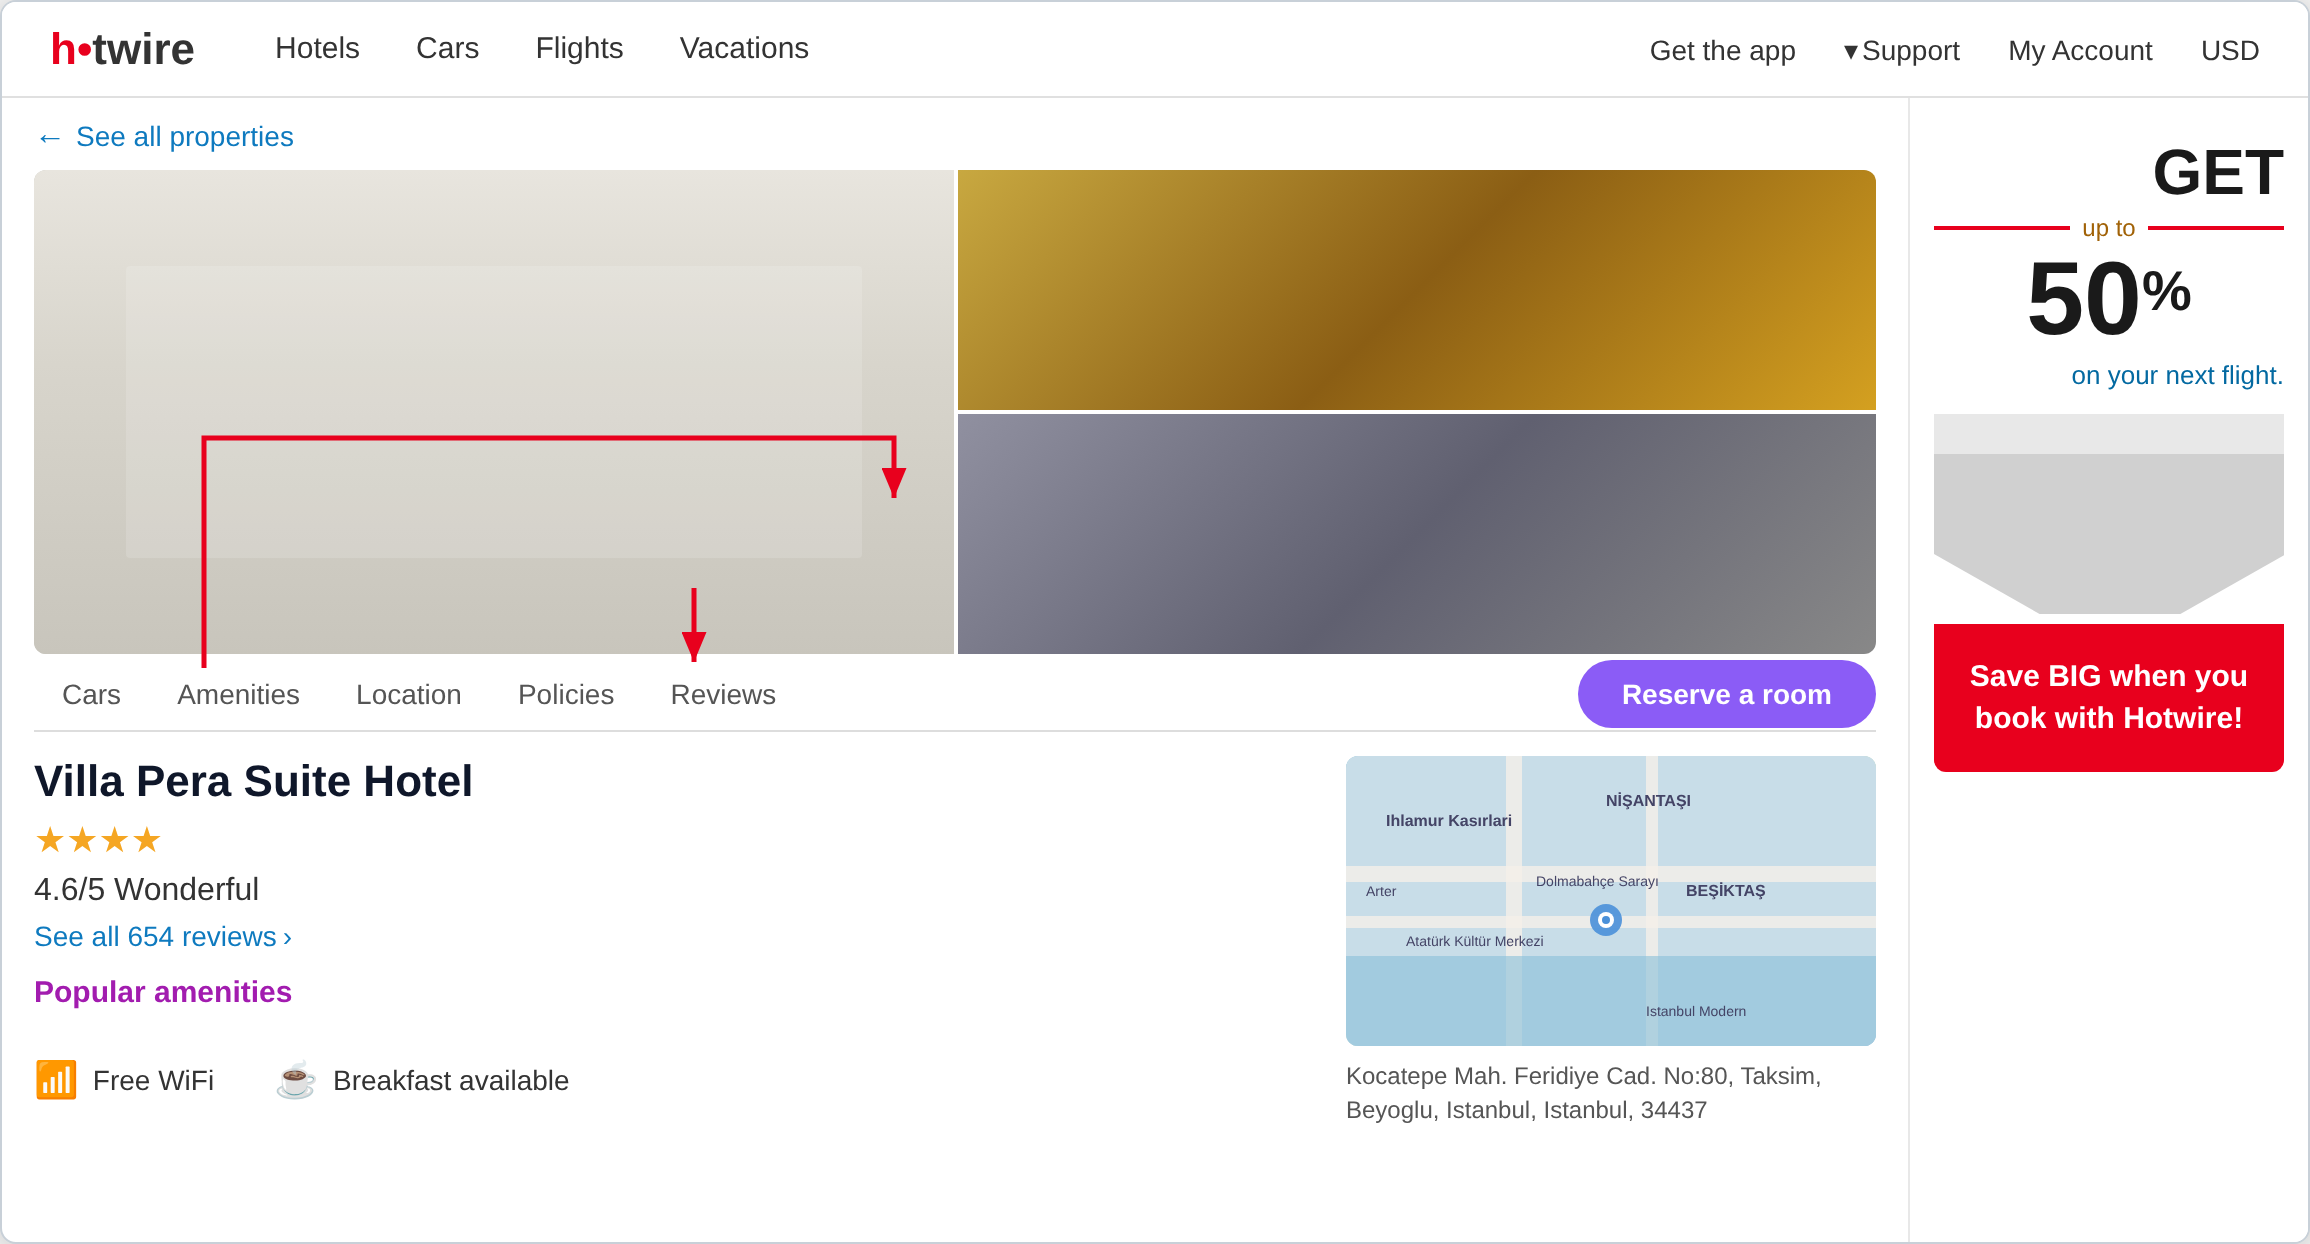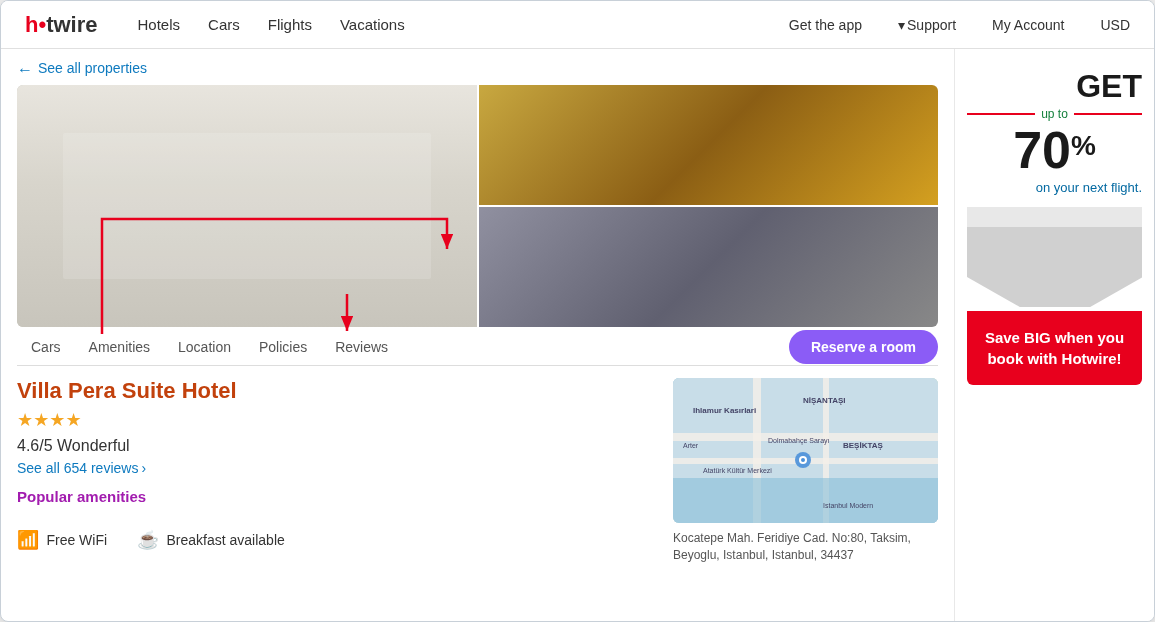--- a/index.html
+++ b/index.html
@@ -1,21 +1,21 @@
 <!DOCTYPE html>
 <html><head>
   <meta charset="utf-8">
   <style>
     * { box-sizing: border-box; margin: 0; padding: 0; }
     body { font-family: Arial, sans-serif; background: #f0f0f0; display: flex; justify-content: center; align-items: center; min-height: 100vh; }
     .browser-frame { width: 1155px; height: 622px; background: white; border-radius: 8px; box-shadow: 0 2px 12px rgba(0,0,0,0.15); overflow: hidden; display: flex; flex-direction: column; border: 1.5px solid #c8d0d8; }
     .nav-bar { background: white; border-bottom: 1px solid #e0e0e0; padding: 0 24px; height: 48px; display: flex; align-items: center; gap: 28px; flex-shrink: 0; }
     .logo { display: flex; align-items: center; margin-right: 12px; }
     .nav-link { font-size: 15px; color: #333; text-decoration: none; cursor: pointer; }
-    .nav-right { margin-left: auto; display: flex; align-items: flex-end; gap: 36px; }
+    .nav-right { margin-left: auto; display: flex; align-items: flex-end; gap: 24px; }
     .nav-right-item { font-size: 14px; color: #333; cursor: pointer; }
     .nav-right-item.support { display: flex; align-items: center; gap: 2px; }
     .content-area { display: flex; flex: 1; overflow: hidden; }
     .main-content { flex: 1; overflow-y: auto; padding: 10px 16px; }
     .back-link { display: flex; align-items: center; gap: 5px; color: #0e7abf; font-size: 14px; cursor: pointer; margin-bottom: 8px; }
     .back-arrow { font-size: 16px; }
     .photo-grid { display: grid; grid-template-columns: 1fr 1fr; grid-template-rows: 120px 120px; gap: 2px; border-radius: 6px; overflow: hidden; margin-bottom: 0; height: 242px; }
     .photo-main { grid-row: 1 / 3; background: #c8c8c0; position: relative; overflow: hidden; }
     .photo-top-right { background: #8B6914; overflow: hidden; }
     .photo-top-right-img { width: 100%; height: 100%; background: linear-gradient(135deg, #c8a840 0%, #8B5e14 50%, #d4a020 100%); }
@@ -24,38 +24,38 @@
     .photo-bottom-left { background: #7090a0; overflow: hidden; position: relative; }
     .photo-bottom-left-img { width: 100%; height: 100%; background: linear-gradient(135deg, #90b0c0 0%, #607080 50%, #8090a0 100%); }
     .photo-bottom-right { background: #d0c8b0; overflow: hidden; position: relative; }
     .photo-bottom-right-img { width: 100%; height: 100%; background: linear-gradient(135deg, #d8d0b8 0%, #a0987a 50%, #c8c0a0 100%); }
     .tabs-row { display: flex; align-items: center; border-bottom: 1px solid #ddd; margin-bottom: 12px; padding-top: 2px; position: relative; }
     .tab { padding: 10px 14px; font-size: 14px; cursor: pointer; color: #555; position: relative; }
     .tab.active { color: #e8001d; border-bottom: 2px solid #e8001d; font-weight: 500; }
     .reserve-btn { margin-left: auto; background: #8b5cf6; color: white; border: none; border-radius: 20px; padding: 9px 22px; font-size: 14px; font-weight: bold; cursor: pointer; }
     .hotel-details-row { display: flex; gap: 16px; }
     .hotel-info { flex: 1; }
-    .hotel-name { font-size: 22px; font-weight: bold; color: #c2410c; margin-bottom: 5px; }
+    .hotel-name { font-size: 22px; font-weight: bold; color: #0f172a; margin-bottom: 5px; }
     .stars { color: #f5a623; font-size: 18px; margin-bottom: 6px; }
     .rating { font-size: 16px; color: #333; margin-bottom: 5px; font-weight: 500; }
     .reviews-link { color: #0e7abf; font-size: 14px; cursor: pointer; display: flex; align-items: center; gap: 3px; margin-bottom: 12px; }
     .amenities-title { font-size: 15px; font-weight: bold; color: #a21caf; margin-bottom: 24px; }
     .amenities-list { display: flex; gap: 30px; }
     .amenity-item { display: flex; align-items: center; gap: 7px; font-size: 14px; color: #333; }
     .amenity-icon { font-size: 18px; }
     .map-container { width: 265px; flex-shrink: 0; }
     .map-box { width: 100%; height: 145px; border-radius: 6px; overflow: hidden; background: #b8d4e8; position: relative; }
     .map-bg { width: 100%; height: 100%; background: linear-gradient(160deg, #a8d0e0 0%, #c8e0c0 30%, #d0e8c8 50%, #a0c8d8 70%, #78b0d0 100%); position: relative; }
     .map-address { font-size: 12px; color: #555; margin-top: 7px; line-height: 1.4; }
     .sidebar { width: 200px; background: white; border-left: 1px solid #e8e8e8; flex-shrink: 0; display: flex; flex-direction: column; align-items: center; padding: 20px 12px; overflow: hidden; }
     .promo-box { width: 100%; background: white; text-align: right; }
     .promo-get { font-size: 32px; font-weight: bold; color: #1a1a1a; line-height: 1.1; }
     .promo-up-to { display: flex; align-items: center; justify-content: center; gap: 6px; margin: 3px 0; }
     .promo-line { flex: 1; height: 2px; background: #e8001d; }
-    .promo-up-to-text { font-size: 12px; color: #15803d; }
+    .promo-up-to-text { font-size: 12px; color: #a16207; }
     .promo-percent { font-size: 52px; font-weight: bold; color: #1a1a1a; line-height: 1; }
     .promo-subtitle { font-size: 13px; color: #0369a1; margin-top: 4px; margin-bottom: 12px; }
     .red-banner { background: #e8001d; color: white; text-align: center; padding: 16px 10px; border-radius: 0 0 6px 6px; margin-top: 0; width: 100%; }
     .red-banner-text { font-size: 15px; font-weight: bold; line-height: 1.4; }
     .building-facade { width: 100%; height: 100%; background: linear-gradient(180deg, #e8e5de 0%, #d8d5cc 40%, #c8c5bc 100%); position: relative; }
     .building-facade::before { content: ''; position: absolute; top: 20%; left: 10%; width: 80%; height: 60%; background: rgba(255,255,255,0.15); border-radius: 2px; }
     .tabs-relative { position: relative; }
   </style>
 </head>
 <body>
@@ -190,21 +190,21 @@
 
     <div class="sidebar">
       <div class="promo-box">
         <div class="promo-get">GET</div>
         <div class="promo-up-to">
           <div class="promo-line"></div>
           <span class="promo-up-to-text">up to</span>
           <div class="promo-line"></div>
         </div>
         <div style="display:flex; align-items:flex-start; justify-content:center;">
-          <span class="promo-percent">70</span>
+          <span class="promo-percent">50</span>
           <span style="font-size:28px; font-weight:bold; color:#1a1a1a; margin-top:6px;">%</span>
         </div>
         <div class="promo-subtitle">on your next flight.</div>
       </div>
 
       <div style="width:100%; overflow:hidden; margin: 0;">
         <svg width="176" height="100" viewBox="0 0 176 100">
           <polygon points="0,0 176,0 176,50 88,100 0,50" fill="#e8e8e8"></polygon>
           <polygon points="0,20 176,20 176,70 88,120 0,70" fill="#d0d0d0"></polygon>
         </svg>

